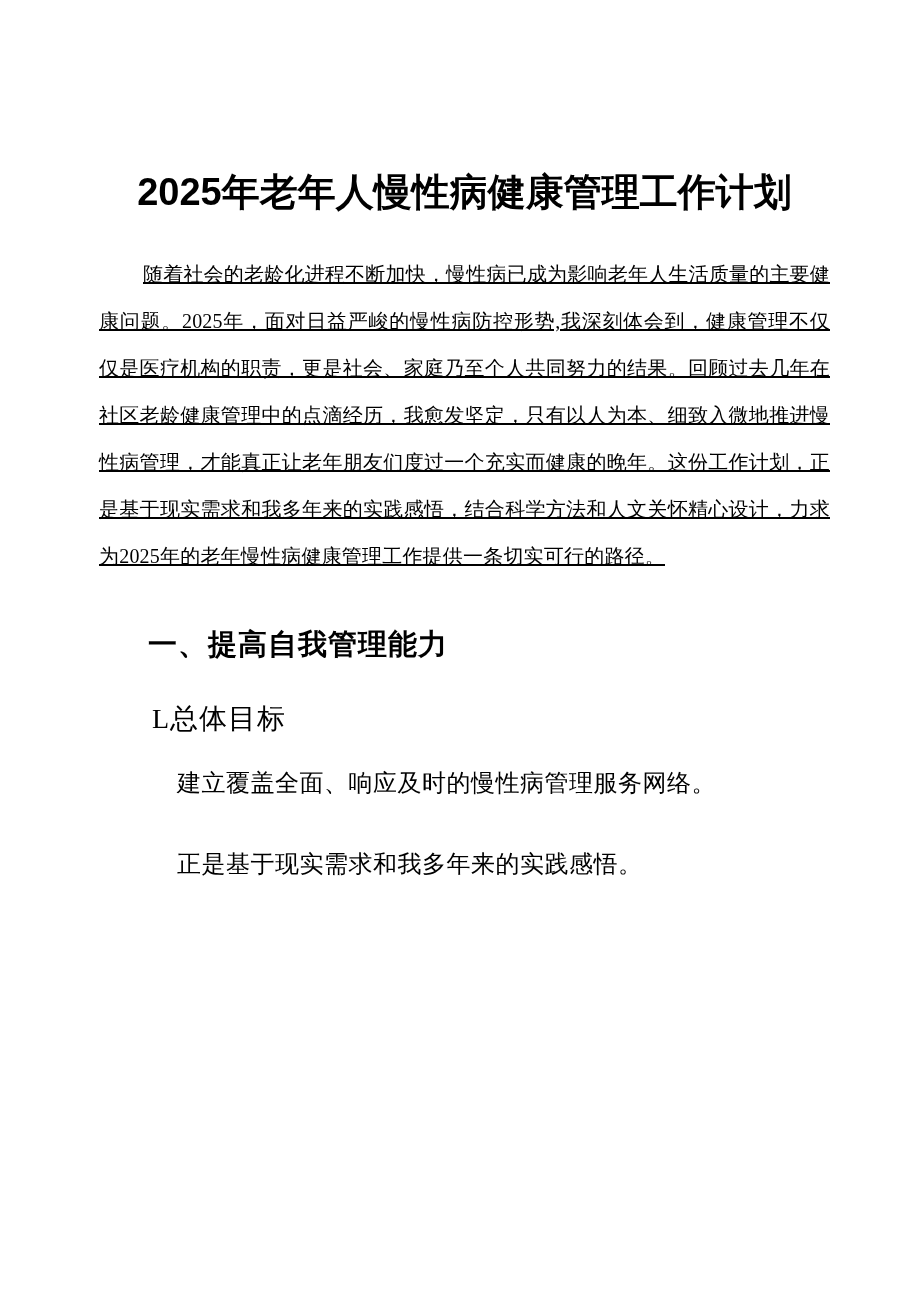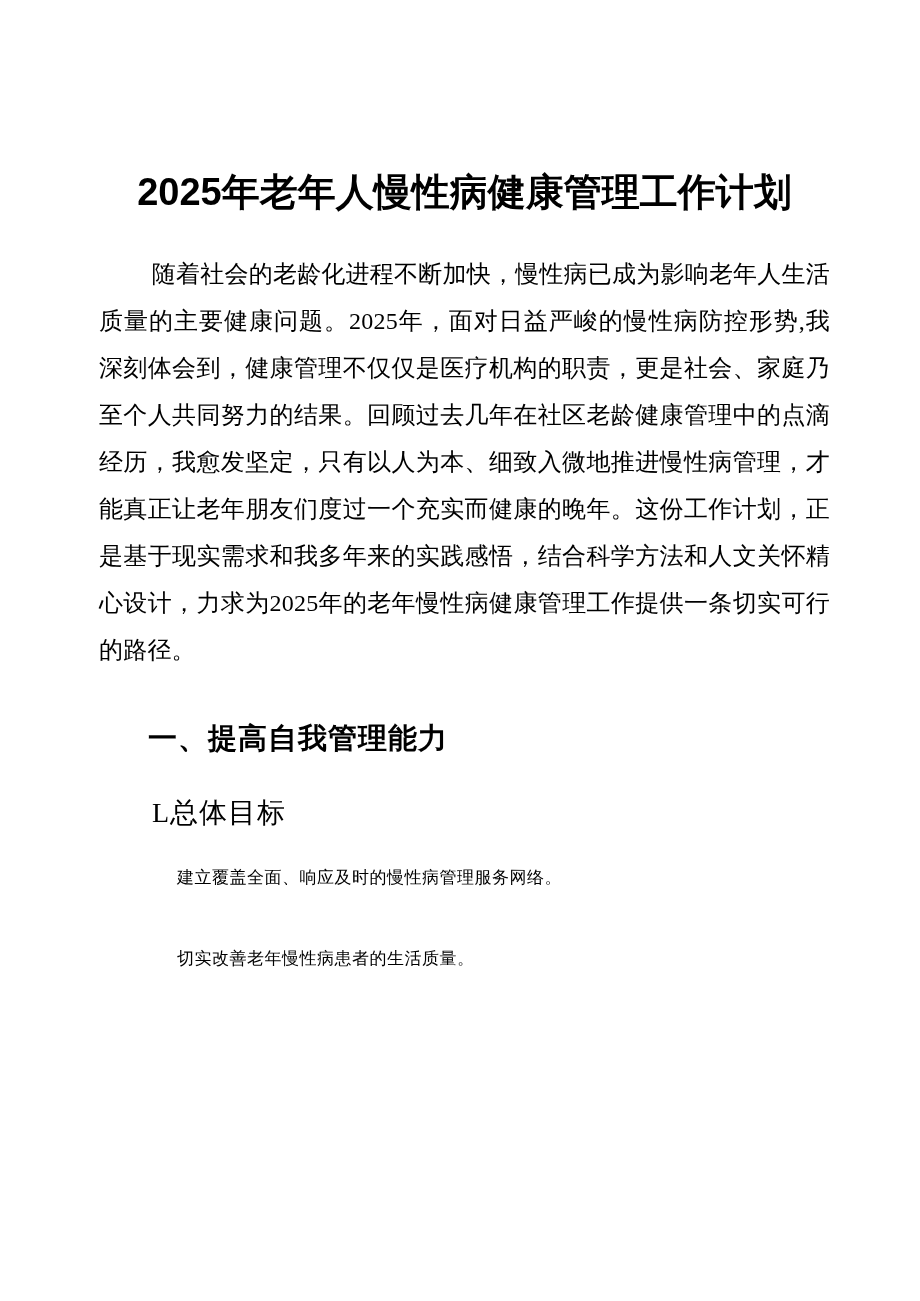--- a/index.html
+++ b/index.html
@@ -25,25 +25,26 @@
     font-family: "Liberation Sans", "DejaVu Sans", sans-serif;
     font-weight: 700;
     font-size: 38px;
     line-height: 44px;
     text-align: center;
     letter-spacing: 0px;
     white-space: nowrap;
   }
   .body-par {
     margin: 0;
-    font-size: 24px;
+    font-size: 20px;
     line-height: 47px;
     text-align: justify;
     text-justify: inter-ideograph;
     letter-spacing: 0.2px;
+    text-decoration: underline;
   }
   .indent-2em {
     text-indent: 2.2em;
   }
   .par-intro {
     margin-top: 37px;
   }
   .sec-heading {
     margin: 0;
     margin-top: 47px;
@@ -61,21 +62,21 @@
     line-height: 30px;
     font-weight: 400;
     text-indent: 53px;
     letter-spacing: 1px;
   }
   .par-body2 {
     margin-top: 30px;
   }
   .goal-item {
     margin: 0;
-    font-size: 17px;
+    font-size: 24px;
     line-height: 47px;
     padding-left: 78px;
     letter-spacing: 0.5px;
   }
   .goal-1 { margin-top: 26px; }
   .goal-2 { margin-top: 34px; }
 </style>
 </head>
 <body>
 
@@ -85,15 +86,15 @@
 
   <p class="body-par indent-2em par-intro">随着社会的老龄化进程不断加快，慢性病已成为影响老年人生活质量的主要健康问题。2025年，面对日益严峻的慢性病防控形势,我深刻体会到，健康管理不仅仅是医疗机构的职责，更是社会、家庭乃至个人共同努力的结果。回顾过去几年在社区老龄健康管理中的点滴经历，我愈发坚定，只有以人为本、细致入微地推进慢性病管理，才能真正让老年朋友们度过一个充实而健康的晚年。这份工作计划，正是基于现实需求和我多年来的实践感悟，结合科学方法和人文关怀精心设计，力求为2025年的老年慢性病健康管理工作提供一条切实可行的路径。</p>
 
   <h2 class="sec-heading">一、提高自我管理能力</h2>
 
   <h3 class="sub-heading">L总体目标</h3>
 
 
   <p class="goal-item goal-1">建立覆盖全面、响应及时的慢性病管理服务网络。</p>
 
-  <p class="goal-item goal-2">切实改善老年慢性病患者的生活质量。</p>
+  <p class="goal-item goal-2">正是基于现实需求和我多年来的实践感悟。</p>
 
 </div>
 
 </body></html>

